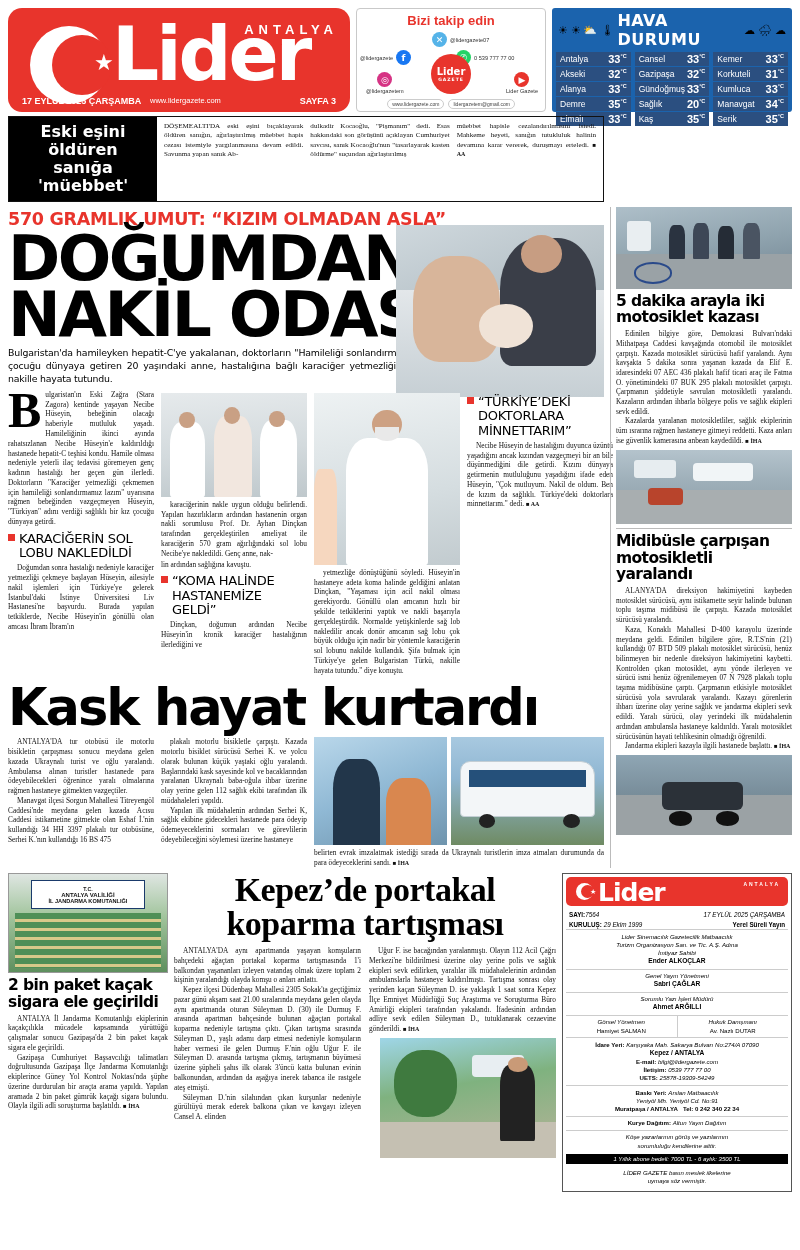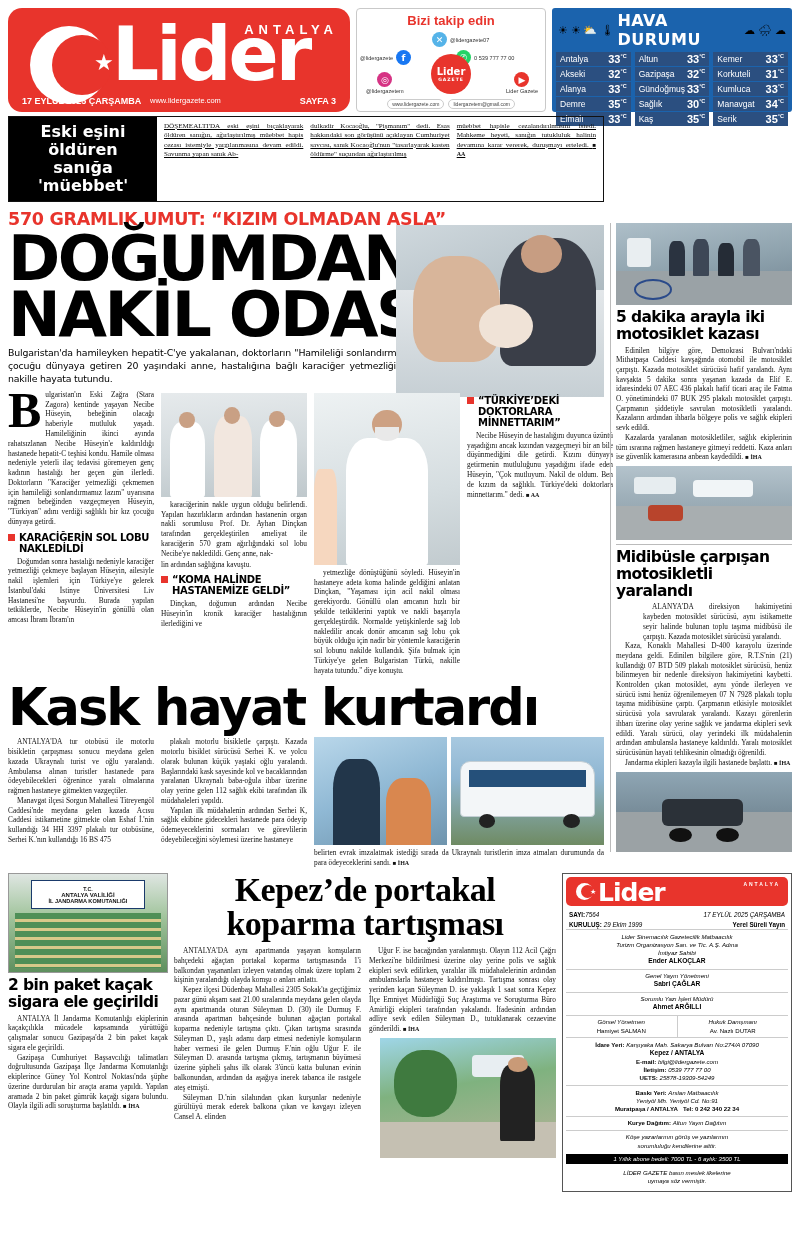--- a/index.html
+++ b/index.html
@@ -104,36 +104,36 @@
   .w-row {
     display: flex; justify-content: space-between; align-items: center;
     background: #2b4f80; color: #fff; padding: 1px 4px;
     font-family: "Liberation Sans", sans-serif; font-size: 8.5px;
   }
   .w-row .city { font-weight: 400; }
   .w-row .temp { font-weight: 700; font-size: 11px; }
   .w-row .temp sup { font-size: 5.5px; }
 
   
-  .banner-strip { display: flex; gap: 14px; padding: 4px 24px 0 8px; text-decoration: underline; }
+  .banner-strip { display: flex; gap: 14px; padding: 4px 24px 0 8px; }
   .banner-left { width: 596px; flex: none; border: 1px solid #111; display: flex; }
   .banner-black {
     background: #000; color: #fff; width: 148px; flex: none;
     padding: 6px 8px; font-family: "DejaVu Sans", sans-serif;
     font-weight: 700; font-size: 16px; line-height: 1.12; text-align: center;
     display: flex; align-items: center; justify-content: center;
   }
   .banner-cols { display: flex; gap: 7px; padding: 5px 7px; flex: 1; }
   .banner-col {
     flex: 1; font-size: 7.1px; line-height: 1.32; text-align: justify; color: #111;
   }
   .src { font-size: 6px; font-weight: 700; }
 
   
-  .body-grid { display: flex; gap: 6px; padding: 5px 8px 0 8px; align-items: center; }
+  .body-grid { display: flex; gap: 6px; padding: 5px 8px 0 8px; }
   .col-main { width: 596px; flex: none; }
   .col-side { flex: 1; border-left: 1px solid #bbb; padding-left: 5px; }
 
   
   .kicker {
     color: #e8342c; font-family: "DejaVu Sans", sans-serif; font-weight: 700;
     font-size: 17.5px; letter-spacing: -0.3px; margin: 2px 0 2px 0;
   }
   .lead-wrap { position: relative; }
   .headline-1 {
@@ -163,21 +163,21 @@
     font-size: 7.35px; line-height: 1.33; text-align: justify; color: #111;
     text-indent: 9px; margin-bottom: 1px;
   }
   .ac p.noind { text-indent: 0; }
   .ac p.first { text-indent: 0; }
   .dropcap {
     float: left; font-family: "Liberation Serif", serif; font-weight: 700;
     font-size: 50px; line-height: 0.78; margin: 1px 4px 0 0; color: #000;
   }
   .subhead {
-    font-family: "DejaVu Sans", sans-serif; font-weight: 700; font-size: 10px;
+    font-family: "DejaVu Sans", sans-serif; font-weight: 400; font-size: 13px;
     line-height: 1.1; margin: 5px 0 3px 0; color: #000; padding-left: 11px;
     position: relative; letter-spacing: -0.3px;
   }
   .subhead::before {
     content: ""; position: absolute; left: 0; top: 2px; width: 7px; height: 7px; background: #e8342c;
   }
   .inline-photo { width: 100%; margin: 3px 0; }
   .ph-doctors {
     height: 104px; background: linear-gradient(175deg,#e6eaec 0%,#d3dadd 55%,#bfc8cc 100%);
     position: relative; overflow: hidden;
@@ -353,34 +353,34 @@
               <span class="city">Demre</span>
               <span class="temp"><span>35</span><sup>°C</sup></span>
             </div>
           <div class="w-row">
               <span class="city">Elmalı</span>
               <span class="temp"><span>33</span><sup>°C</sup></span>
             </div>
         </div>
         <div class="w-col">
           <div class="w-row">
-              <span class="city">Altun</span>
+              <span class="city">Cansel</span>
               <span class="temp"><span>33</span><sup>°C</sup></span>
             </div>
           <div class="w-row">
               <span class="city">Gazipaşa</span>
               <span class="temp"><span>32</span><sup>°C</sup></span>
             </div>
           <div class="w-row">
               <span class="city">Gündoğmuş</span>
               <span class="temp"><span>33</span><sup>°C</sup></span>
             </div>
           <div class="w-row">
               <span class="city">Sağlık</span>
-              <span class="temp"><span>30</span><sup>°C</sup></span>
+              <span class="temp"><span>20</span><sup>°C</sup></span>
             </div>
           <div class="w-row">
               <span class="city">Kaş</span>
               <span class="temp"><span>35</span><sup>°C</sup></span>
             </div>
         </div>
         <div class="w-col">
           <div class="w-row">
               <span class="city">Kemer</span>
               <span class="temp"><span>33</span><sup>°C</sup></span>
@@ -533,21 +533,21 @@
 
       <div style="height:74px;background:linear-gradient(180deg,#b4c3cc 0%,#9fb0ba 40%,#8a9aa2 100%);position:relative;overflow:hidden;margin:4px 0;">
         <div style="position:absolute;left:0;bottom:0;width:100%;height:46%;background:#a8aeb0;"></div>
         <div style="position:absolute;left:10%;top:14%;width:24%;height:24%;background:#e7edf0;border-radius:3px;"></div>
         <div style="position:absolute;left:44%;top:18%;width:34%;height:24%;background:#f1f5f7;border-radius:4px;"></div>
         <div style="position:absolute;left:18%;top:52%;width:20%;height:22%;background:#b8442c;border-radius:4px;"></div>
       </div>
 
       <div style="border-top:1px solid #bbb;margin:3px 0 2px 0;"></div>
       <div class="small-head">Midibüsle çarpışan motosikletli yaralandı</div>
-      <p style="font-size:7.3px;line-height:1.33;text-align:justify;text-indent:9px;color:#111;margin-left:27px;">ALANYA'DA direksiyon hakimiyetini kaybeden motosiklet sürücüsü, aynı istikamette seyir halinde bulunan toplu taşıma midibüsü ile çarpıştı. Kazada motosiklet sürücüsü yaralandı.</p>
+      <p style="font-size:7.3px;line-height:1.33;text-align:justify;text-indent:9px;color:#111;">ALANYA'DA direksiyon hakimiyetini kaybeden motosiklet sürücüsü, aynı istikamette seyir halinde bulunan toplu taşıma midibüsü ile çarpıştı. Kazada motosiklet sürücüsü yaralandı.</p>
       <p style="font-size:7.3px;line-height:1.33;text-align:justify;text-indent:9px;color:#111;">Kaza, Konaklı Mahallesi D-400 karayolu üzerinde meydana geldi. Edinilen bilgilere göre, R.T.S'nin (21) kullandığı 07 BTD 509 plakalı motosiklet sürücüsü, henüz bilinmeyen bir nedenle direksiyon hakimiyetini kaybetti. Kontrolden çıkan motosiklet, aynı yönde ilerleyen ve sürücü ismi henüz öğrenilemeyen 07 N 7928 plakalı toplu taşıma midibüsüne çarptı. Çarpmanın etkisiyle motosiklet sürücüsü yola savrularak yaralandı. Kazayı görenlerin ihbarı üzerine olay yerine sağlık ve jandarma ekipleri sevk edildi. Yaralı sürücü, olay yerindeki ilk müdahalenin ardından ambulansla hastaneye kaldırıldı. Yaralı motosiklet sürücüsünün hayati tehlikesinin olmadığı öğrenildi.</p>
       <p style="font-size:7.3px;line-height:1.33;text-align:justify;text-indent:9px;color:#111;"><span>Jandarma ekipleri kazayla ilgili hastanede başlattı.</span> <span class="src">■ <span>İHA</span></span></p>
 
       <div style="height:80px;background:linear-gradient(180deg,#8fa6b4 0%,#7a8f9c 45%,#6c7a82 100%);position:relative;overflow:hidden;margin-top:4px;">
         <div style="position:absolute;left:0;bottom:0;width:100%;height:50%;background:#9ba2a5;"></div>
         <div style="position:absolute;left:26%;top:34%;width:46%;height:34%;background:#2b3138;border-radius:6px;"></div>
         <div style="position:absolute;left:30%;bottom:12%;width:13%;height:18%;background:#111;border-radius:50%;"></div>
         <div style="position:absolute;right:30%;bottom:12%;width:13%;height:18%;background:#111;border-radius:50%;"></div>
       </div>
 

